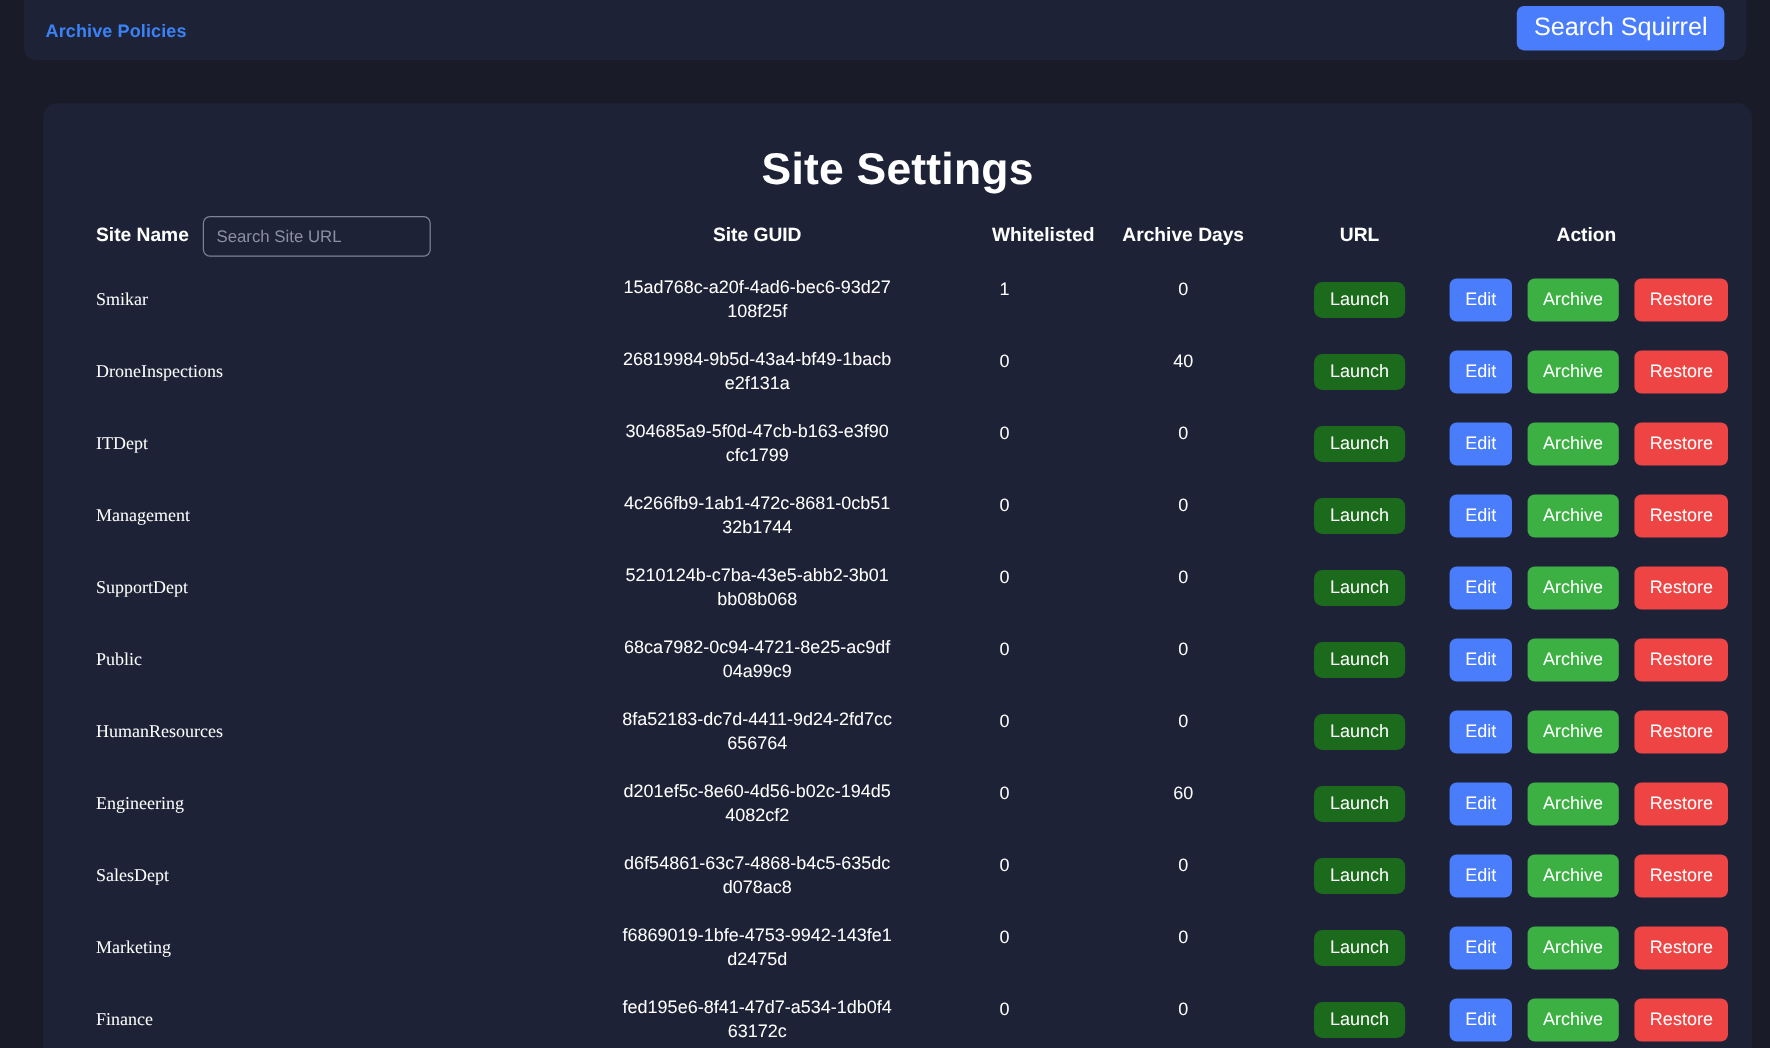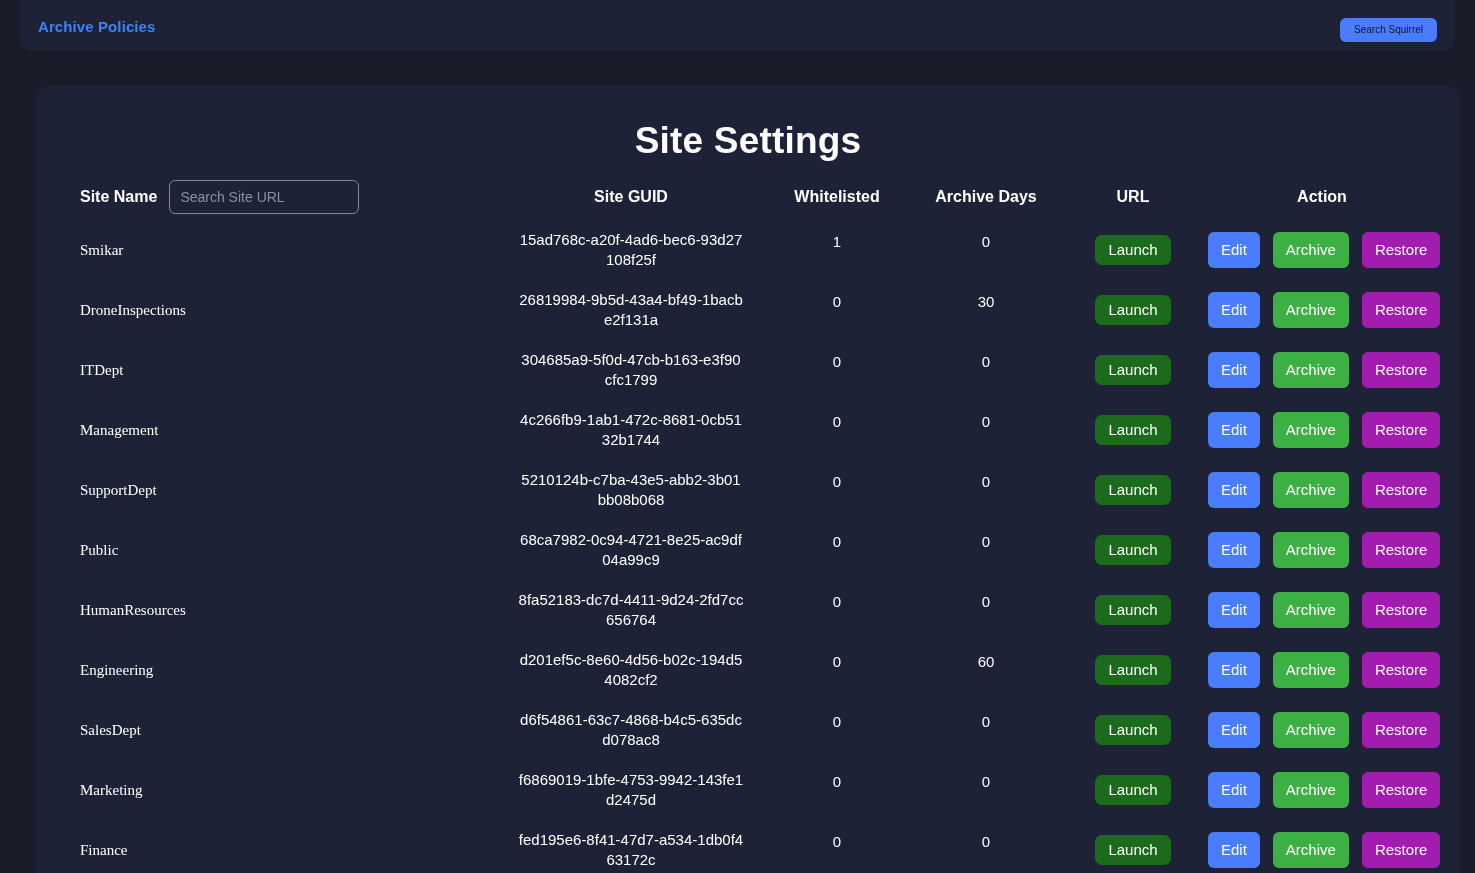--- a/index.html
+++ b/index.html
@@ -28,22 +28,22 @@
   }
   .topbar-title {
     color: #3b82f6;
     font-size: 15px;
     font-weight: bold;
     letter-spacing: .1px;
     padding-bottom: 7px;
   }
   .search-squirrel-btn {
     background: #4a7dfc;
-    color: #0f172a;
-    font-size: 10px;
+    color: #ffffff;
+    font-size: 21px;
     font-family: "Liberation Sans", sans-serif;
     border: none;
     border-radius: 6px;
     padding: 6px 14px 7px 14px;
     cursor: pointer;
     line-height: 1.15;
   }
 
   
   .card {
@@ -85,21 +85,21 @@
   
   col.c-name    { width: 442px; }
   col.c-guid    { width: 262px; }
   col.c-white   { width: 150px; }
   col.c-days    { width: 148px; }
   col.c-url     { width: 146px; }
   col.c-action  { width: 232px; }
 
   th.h-name   { text-align: left; padding-left: 22px; }
   th.h-guid   { text-align: center; }
-  th.h-white  { text-align: center; }
+  th.h-white  { text-align: right; }
   th.h-days   { text-align: center; }
   th.h-url    { text-align: center; }
   th.h-action { text-align: center; }
 
   
   .name-head-wrap {
     display: flex;
     align-items: center;
     gap: 12px;
   }
@@ -170,21 +170,21 @@
   }
   .btn-edit {
     background: #4a7dfc;
     padding: 9px 13px 10px 13px;
   }
   .btn-archive {
     background: #3cb043;
     padding: 9px 13px 10px 13px;
   }
   .btn-restore {
-    background: #a21caf;
+    background: #ef4444;
     padding: 9px 13px 10px 13px;
   }
   .action-group {
     display: flex;
     align-items: center;
     justify-content: flex-start;
     gap: 13px;
     padding-left: 2px;
   }
 </style>
@@ -242,21 +242,21 @@
             </div>
           </td>
         </tr>
         <tr>
           <td class="cell-name">DroneInspections</td>
           <td class="cell-guid"><span class="guid-text">26819984-9b5d-43a4-bf49-1bacbe2f131a</span></td>
           <td class="cell-white">
             <span class="num">0</span>
           </td>
           <td class="cell-days">
-            <span class="num">30</span>
+            <span class="num">40</span>
           </td>
           <td class="cell-url"><button class="btn btn-launch">Launch</button></td>
           <td class="cell-action">
             <div class="action-group">
               <button class="btn btn-edit">Edit</button>
               <button class="btn btn-archive">Archive</button>
               <button class="btn btn-restore">Restore</button>
             </div>
           </td>
         </tr>

